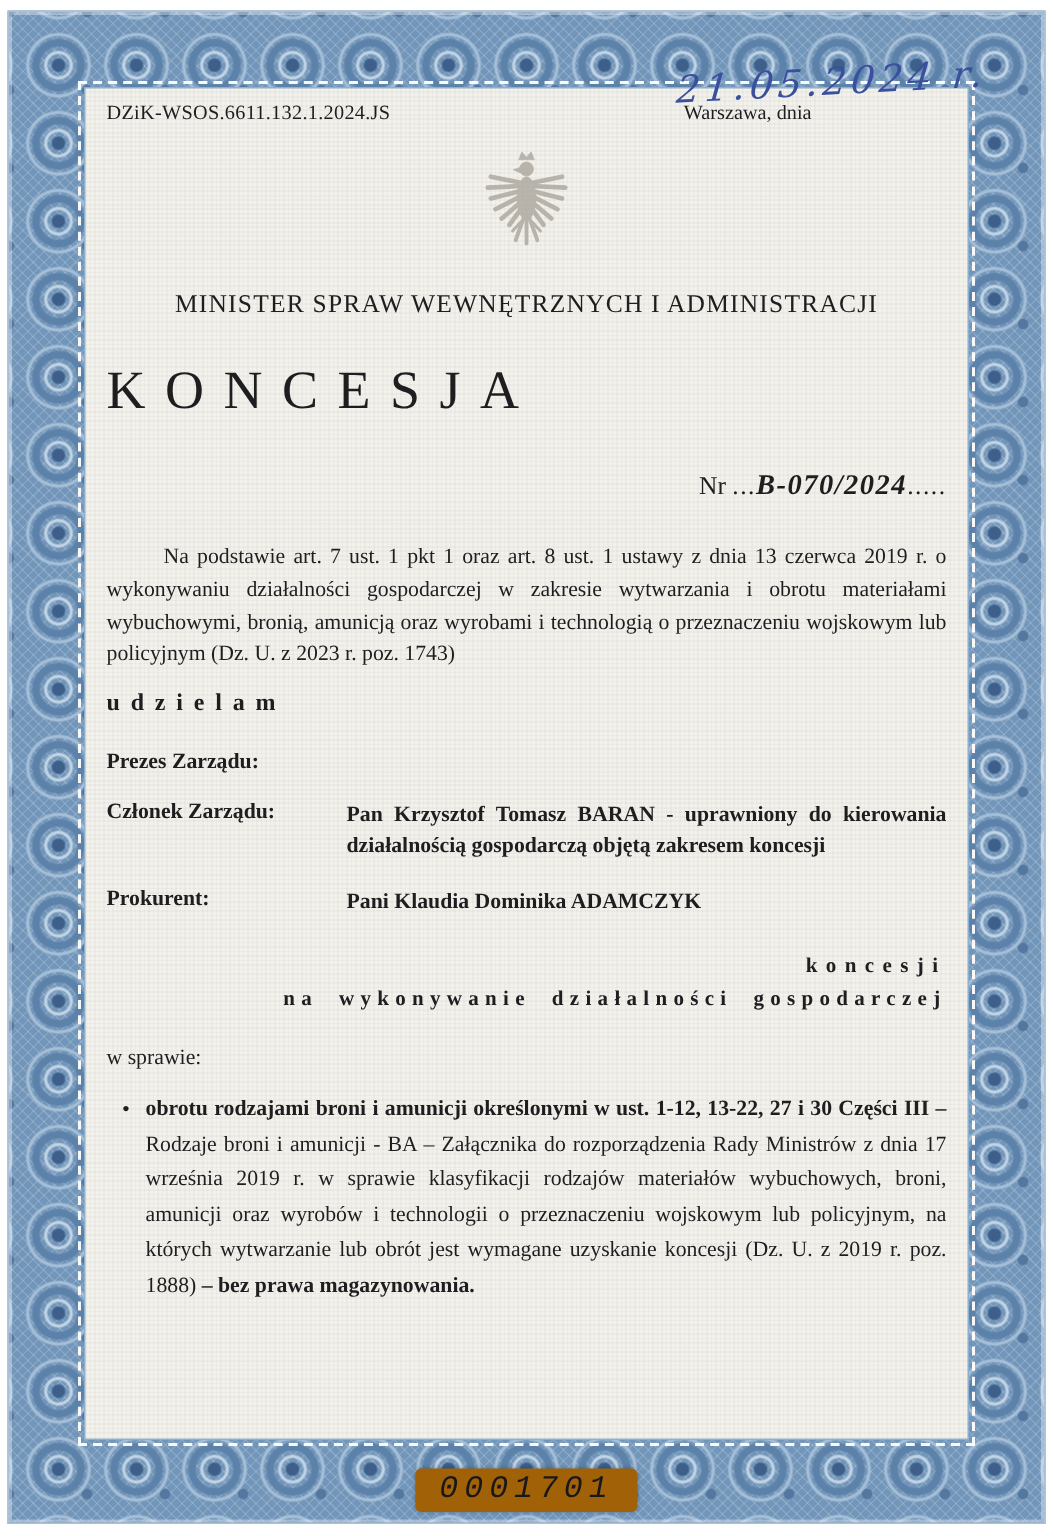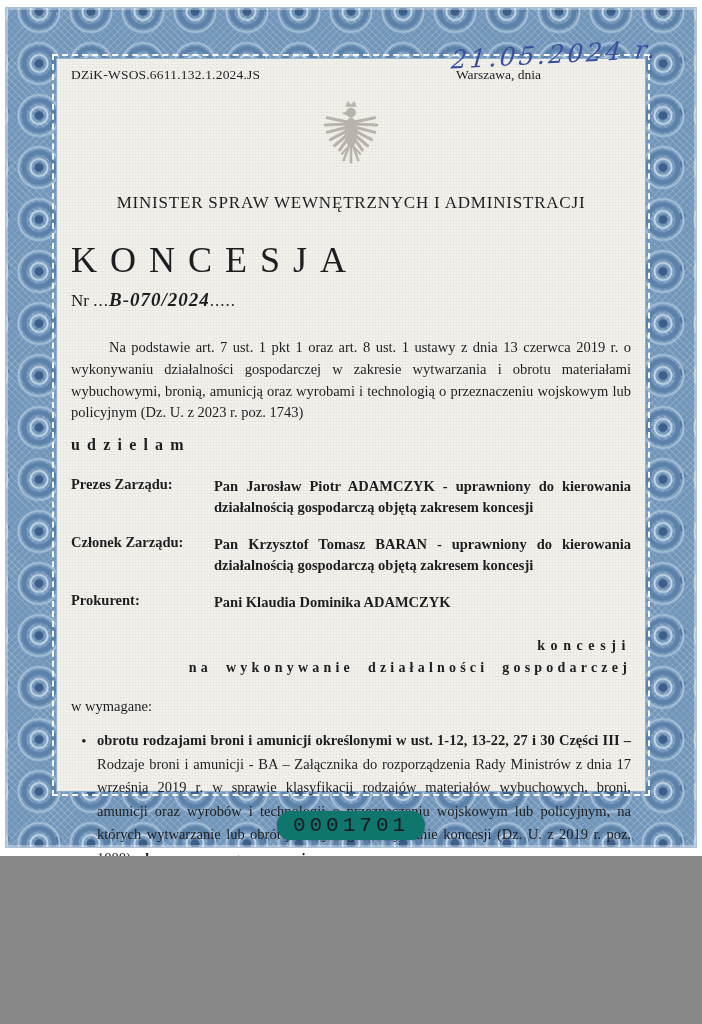--- a/index.html
+++ b/index.html
@@ -1,18 +1,18 @@
 <!DOCTYPE html>
 <html><head>
 <meta charset="utf-8">
 <style>
   html,body{margin:0;padding:0;background:#888;}
   .page{
     position:relative;
-    width:702px;height:856px;
+    width:702px;height:1024px;
     background:#fff;
     margin:0 auto;
     overflow:hidden;
     font-family:"Liberation Serif", serif;
     color:var(--ink,#1e1e20);
   }
   
   .frame{
     position:absolute;
     left:5px;top:7px;right:5px;bottom:8px;
@@ -66,21 +66,21 @@
   .authority{
     text-align:center;margin-top:14px;
     font-size:17px;letter-spacing:.8px;
   }
   .doc-title{
     text-align:left;margin-top:26px;
     font-size:36px;letter-spacing:13px;
     font-weight:400;
   }
   .doc-number{
-    text-align:left;margin-top:8px;
+    text-align:right;margin-top:32px;
     font-size:17px;
   }
   .doc-number .dots{letter-spacing:1px;}
   .doc-number .num{font-weight:bold;font-style:italic;font-size:19px;letter-spacing:1px;}
   
   .legal{
     margin-top:26px;
     font-size:14.5px;line-height:1.5;
     text-align:justify;
     text-indent:38px;
@@ -88,43 +88,44 @@
   .grant-word{
     text-align:left;margin-top:12px;
     font-weight:bold;font-size:16px;
     letter-spacing:.45em;
   }
   .company{
     text-align:center;margin-top:20px;
     font-weight:bold;font-size:14.5px;line-height:1.45;
   }
   .officers{margin-top:22px;font-size:14.5px;font-weight:bold;}
-  .officer-row{display:flex;margin-bottom:16px;}
+  .officer-row{display:flex;margin-bottom:16px;gap:17px;}
   .officer-role{width:135px;flex:none;}
   .officer-desc{flex:1;text-align:justify;line-height:1.45;padding-left:8px;}
   .grant-object{
     text-align:right;margin-top:22px;
     font-weight:bold;font-size:14px;line-height:1.55;
   }
   .grant-object .l1{letter-spacing:.4em;}
   .grant-object .l2{letter-spacing:.3em;word-spacing:.45em;}
   .scope-label{margin-top:20px;font-size:14.5px;}
   .scope-item{display:flex;margin-top:14px;font-size:14.5px;line-height:1.62;}
   .bullet{flex:none;width:26px;text-align:center;font-size:15px;}
   .scope-text{flex:1;text-align:justify;}
   .b{font-weight:bold;}
   
   .serial-box{
     position:absolute;
     left:50%;bottom:16px;
     transform:translateX(-50%);
-    background:#0f766e;
-    border-radius:14px;
+    background:#a16207;
+    border-radius:4px;
     padding:3px 16px;
     box-shadow:0 0 3px rgba(0,0,0,.25);
+    font-style:italic;
   }
   .serial-box span{
     font-family:"Liberation Mono", monospace;
     font-size:21px;letter-spacing:4px;
     color:#18181a;
   }
 </style>
 </head>
 <body>
 
@@ -192,38 +193,37 @@
     </div>
 
     <div class="legal">Na podstawie art. 7 ust. 1 pkt 1 oraz art. 8 ust. 1 ustawy z dnia 13 czerwca 2019 r. o wykonywaniu działalności gospodarczej w zakresie wytwarzania i obrotu materiałami wybuchowymi, bronią, amunicją oraz wyrobami i technologią o przeznaczeniu wojskowym lub policyjnym (Dz. U. z 2023 r. poz. 1743)</div>
 
     <div class="grant-word">udzielam</div>
 
 
     <div class="officers">
       <div class="officer-row">
         <div class="officer-role">Prezes Zarządu:</div>
-        <div class="officer-desc">Pan Jarosław Piotr ADAMCZYK - uprawniony do kierowania działalnością gospodarczą objętą zakresem koncesji</div>
       </div>
       <div class="officer-row">
         <div class="officer-role">Członek Zarządu:</div>
         <div class="officer-desc">Pan Krzysztof Tomasz BARAN - uprawniony do kierowania działalnością gospodarczą objętą zakresem koncesji</div>
       </div>
       <div class="officer-row">
         <div class="officer-role">Prokurent:</div>
         <div class="officer-desc">Pani Klaudia Dominika ADAMCZYK</div>
       </div>
     </div>
 
     <div class="grant-object">
       <div class="l1">koncesji</div>
       <div class="l2">na wykonywanie działalności gospodarczej</div>
     </div>
 
-    <div class="scope-label">w wymagane:</div>
+    <div class="scope-label">w sprawie:</div>
 
     <div class="scope-item">
       <div class="bullet">•</div>
       <div class="scope-text">
         <span class="b">obrotu rodzajami broni i amunicji określonymi w ust. 1-12, 13-22, 27 i 30 Części III –</span><span> Rodzaje broni i amunicji - BA – Załącznika do rozporządzenia Rady Ministrów z dnia 17 września 2019 r. w sprawie klasyfikacji rodzajów materiałów wybuchowych, broni, amunicji oraz wyrobów i technologii o przeznaczeniu wojskowym lub policyjnym, na których wytwarzanie lub obrót jest wymagane uzyskanie koncesji (Dz. U. z 2019 r. poz. 1888) </span><span class="b">– bez prawa magazynowania.</span>
       </div>
     </div>
 
   </div>
 

